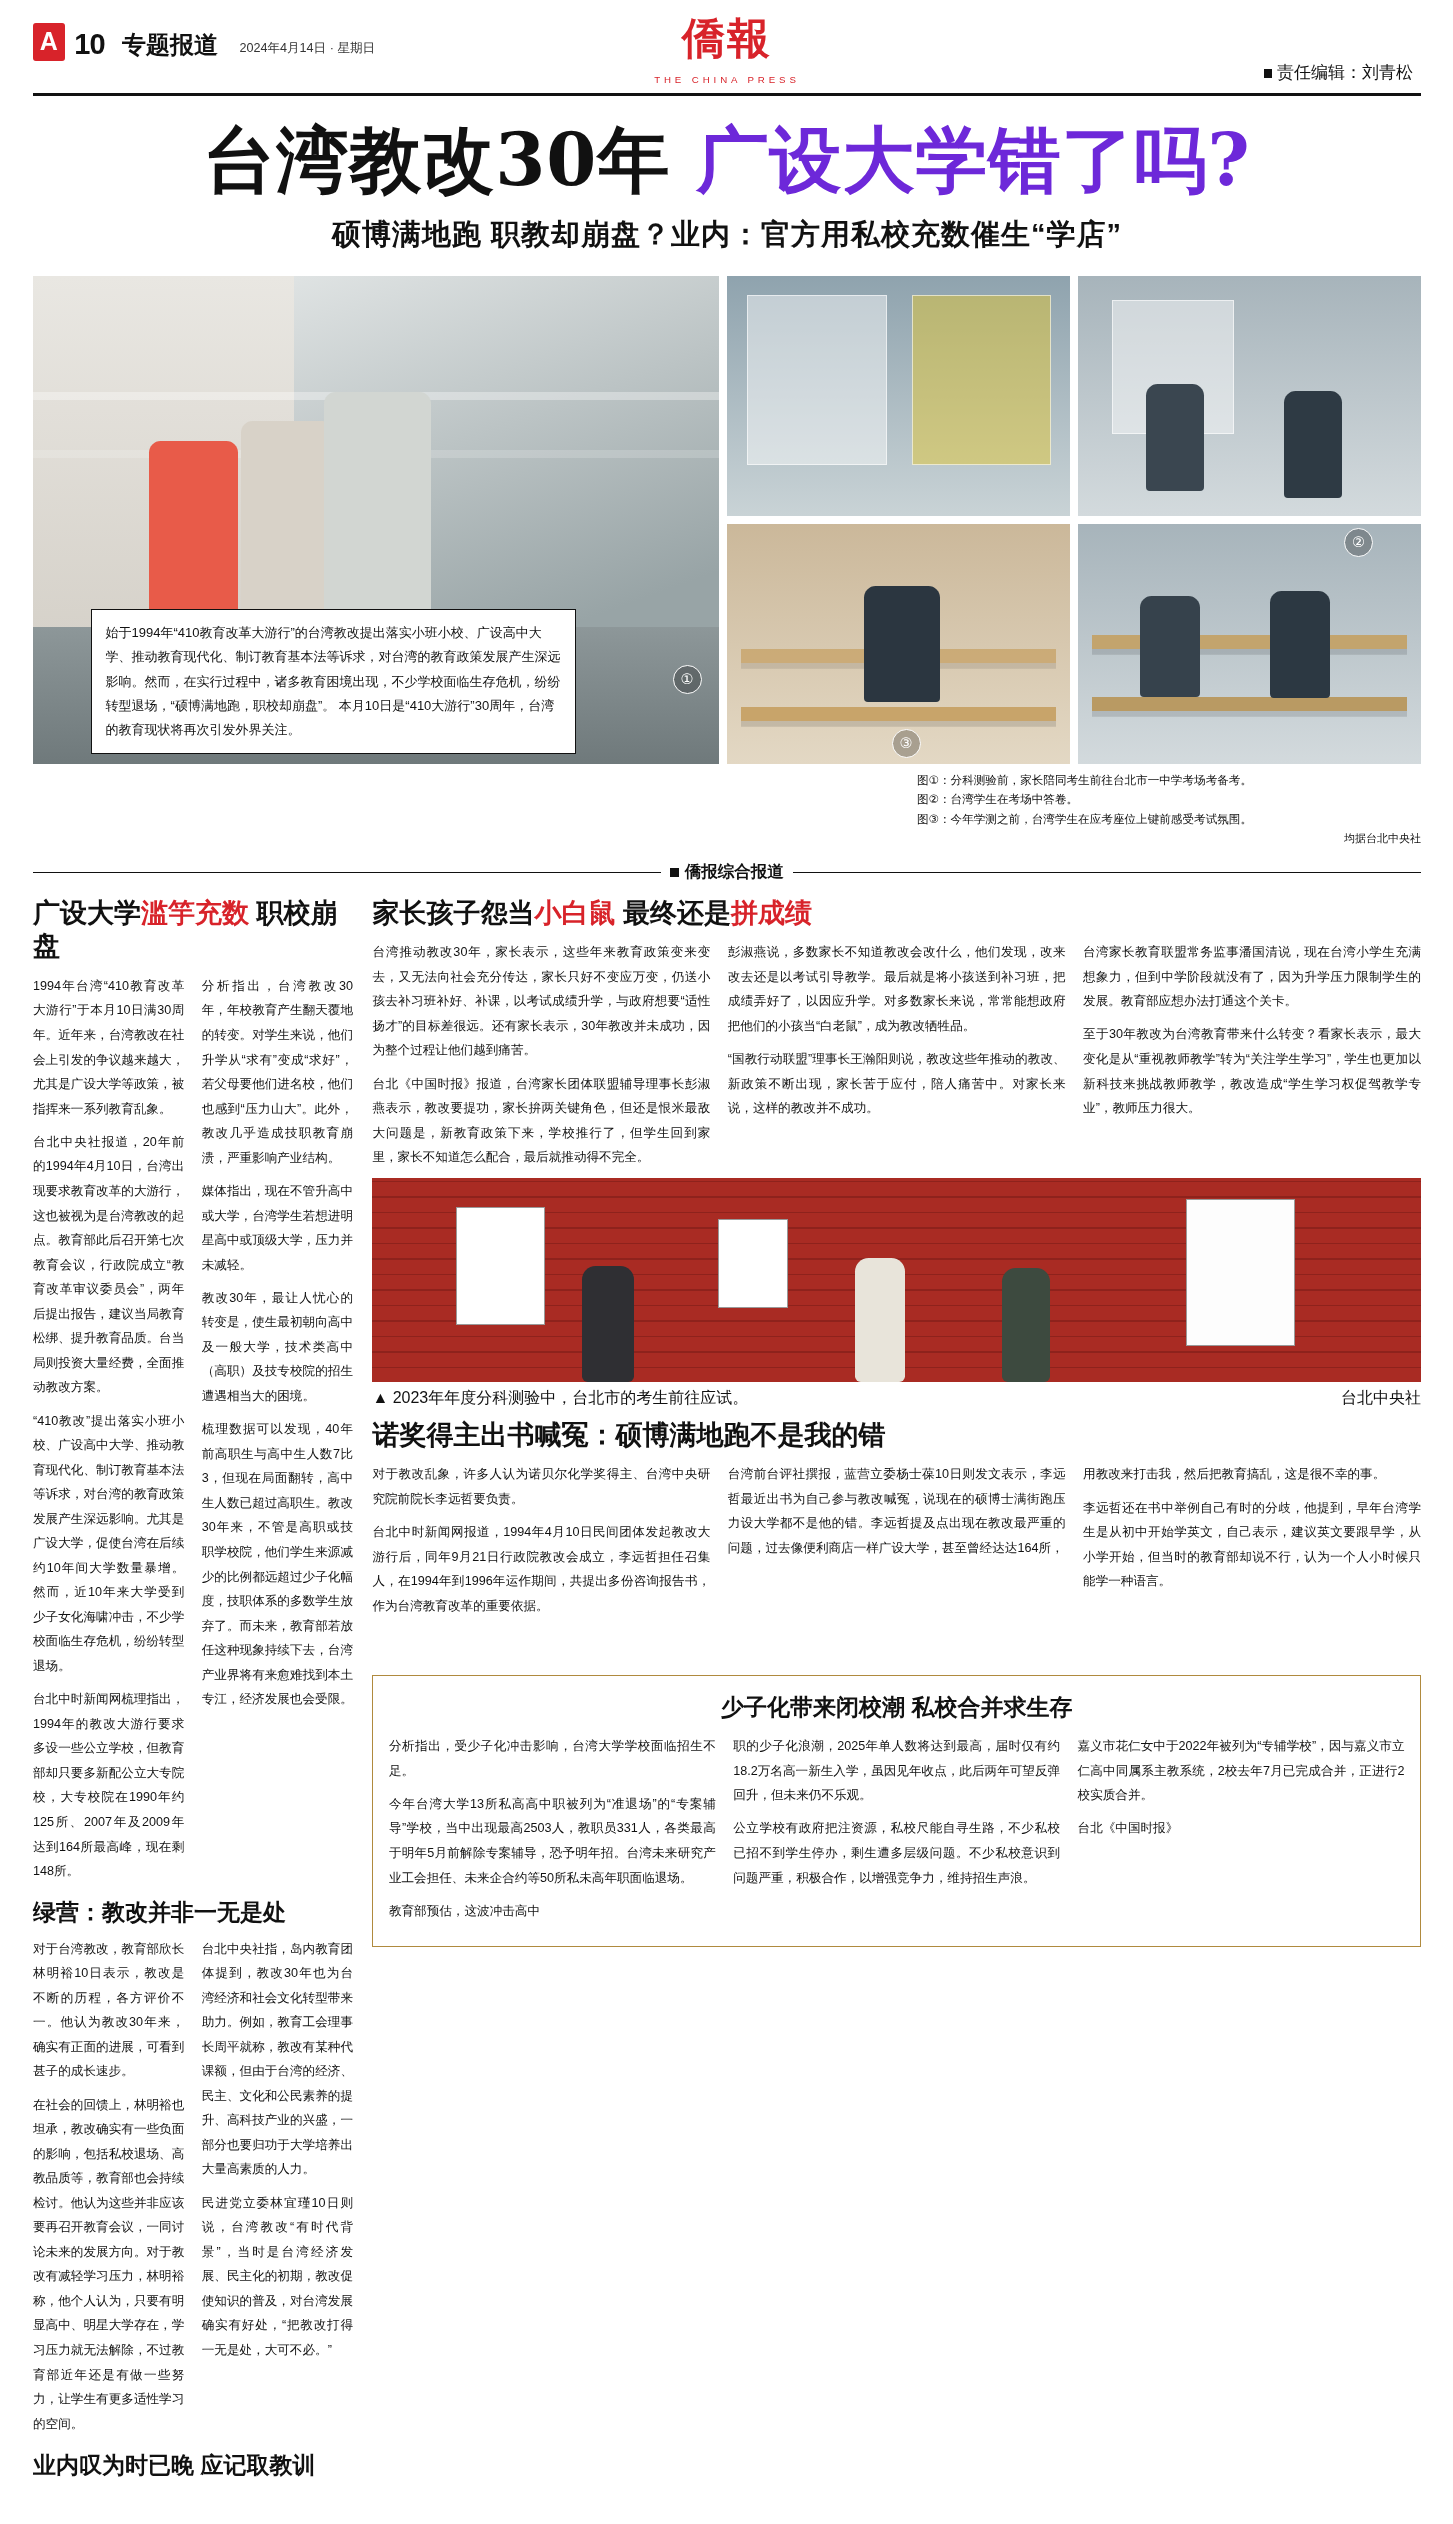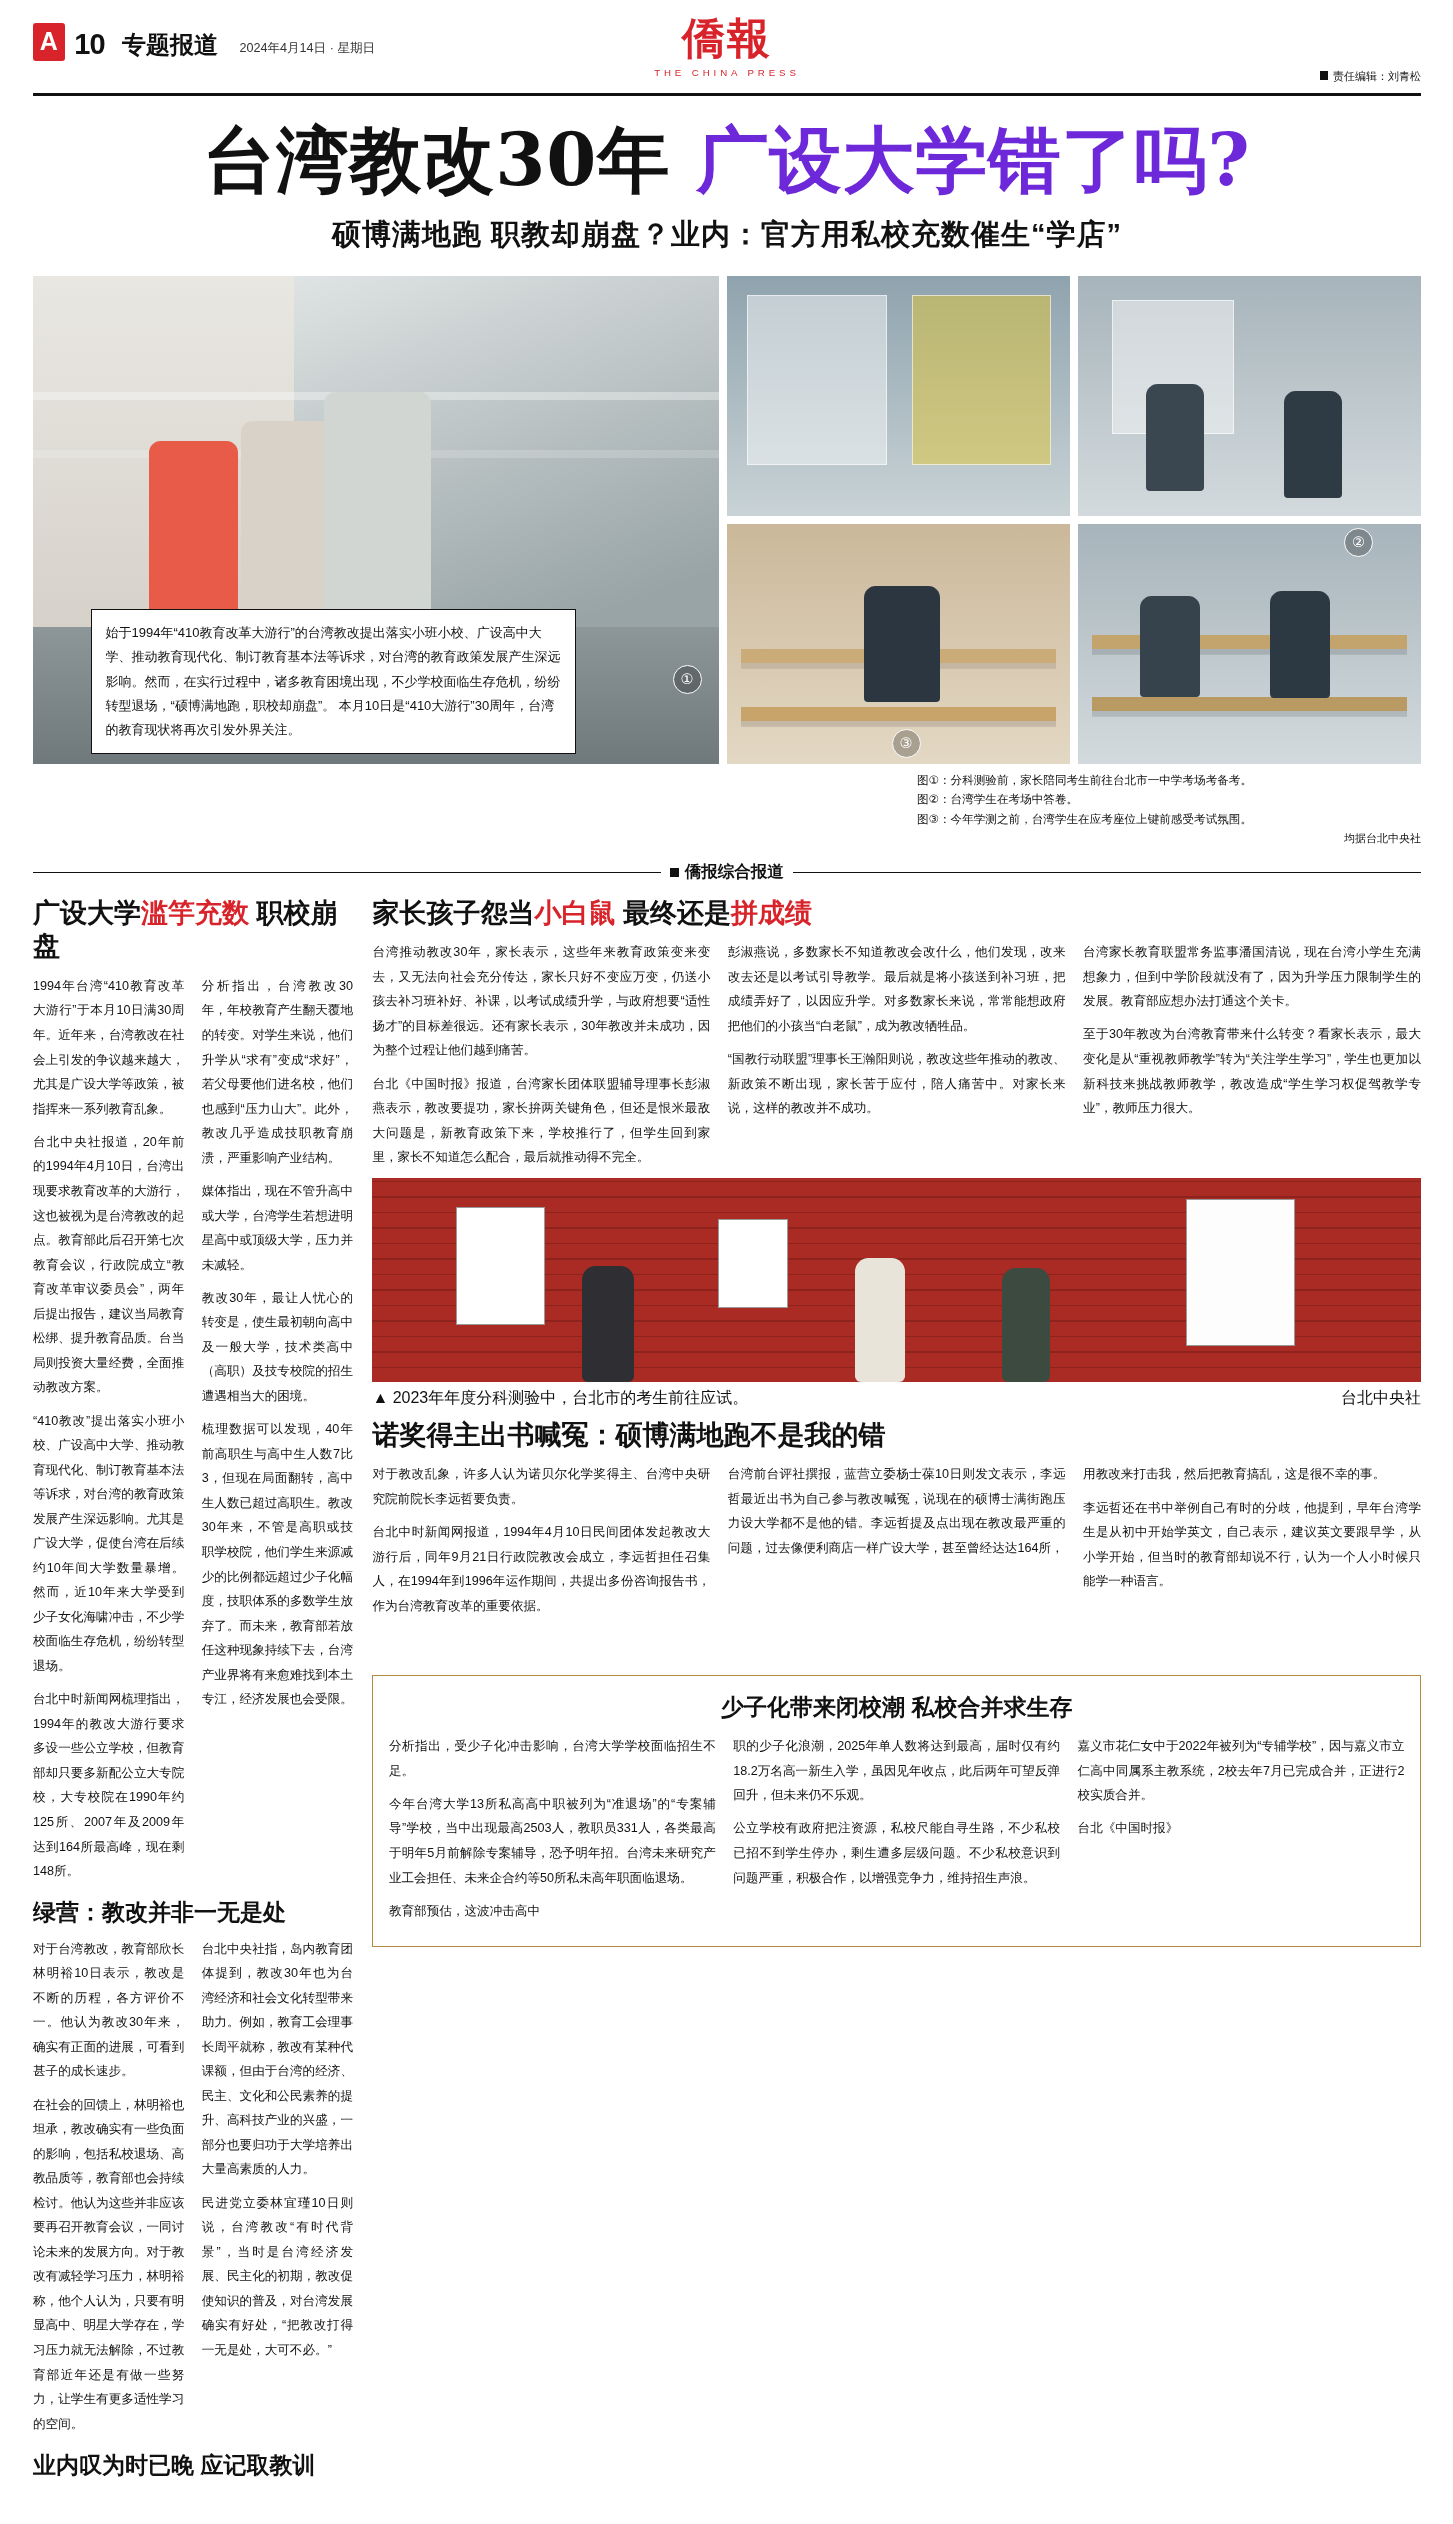--- a/index.html
+++ b/index.html
@@ -7,22 +7,22 @@
   .page{position:relative;width:1454px;height:2525px;padding:0;box-sizing:border-box;}
   
   .masthead{position:relative;height:76px;margin:17.4px 33px 0 33px;border-bottom:3.9px solid #111;}
   .mh-left{position:absolute;left:0;top:5.8px;display:flex;align-items:flex-end;gap:9.7px;}
   .mh-badge{background:#d8232a;color:#fff;font-weight:bold;font-size:25px;line-height:1;padding:5.8px 6.8px 6.8px 6.8px;border-radius:2.9px;}
   .mh-pageno{font-size:29px;font-weight:bold;letter-spacing:-1px;color:#111;}
   .mh-section{font-size:24px;font-weight:bold;margin-left:7.8px;color:#111;}
   .mh-date{font-size:12.6px;color:#333;margin-left:11.6px;padding-bottom:3.9px;}
   .mh-logo{position:absolute;left:50%;transform:translateX(-50%);top:0;text-align:center;}
   .mh-logo .cn{color:#d8232a;font-size:43px;font-weight:bold;font-family:"DejaVu Serif",serif;letter-spacing:1.9px;line-height:1;}
-  .mh-logo .en{color:#d8232a;font-size:9.7px;letter-spacing:3.9px;margin-top:7px;}
-  .mh-right{position:absolute;right:0;bottom:9.7px;font-size:11px;color:#111;}
+  .mh-logo .en{color:#d8232a;font-size:9.7px;letter-spacing:3.9px;margin-top:14px;}
+  .mh-right{position:absolute;right:8px;bottom:9.7px;font-size:17px;color:#111;}
   .mh-right .sq{display:inline-block;width:8.7px;height:8.7px;background:#111;margin-right:4.8px;}
   
   .headline{margin:25px 33px 0 33px;text-align:center;}
   .hl-main{font-family:"DejaVu Serif",serif;font-weight:bold;font-size:72px;line-height:1.08;letter-spacing:1px;}
   .hl-main .blk{color:#111;}
   .hl-main .red{color:#6d28d9;}
   .hl-sub{margin-top:15.5px;font-size:29px;font-weight:bold;color:#111;letter-spacing:1px;}
   
   .photos{display:flex;gap:7.8px;margin:21.3px 33px 0 33px;}
   .ph-left{width:686px;position:relative;}

